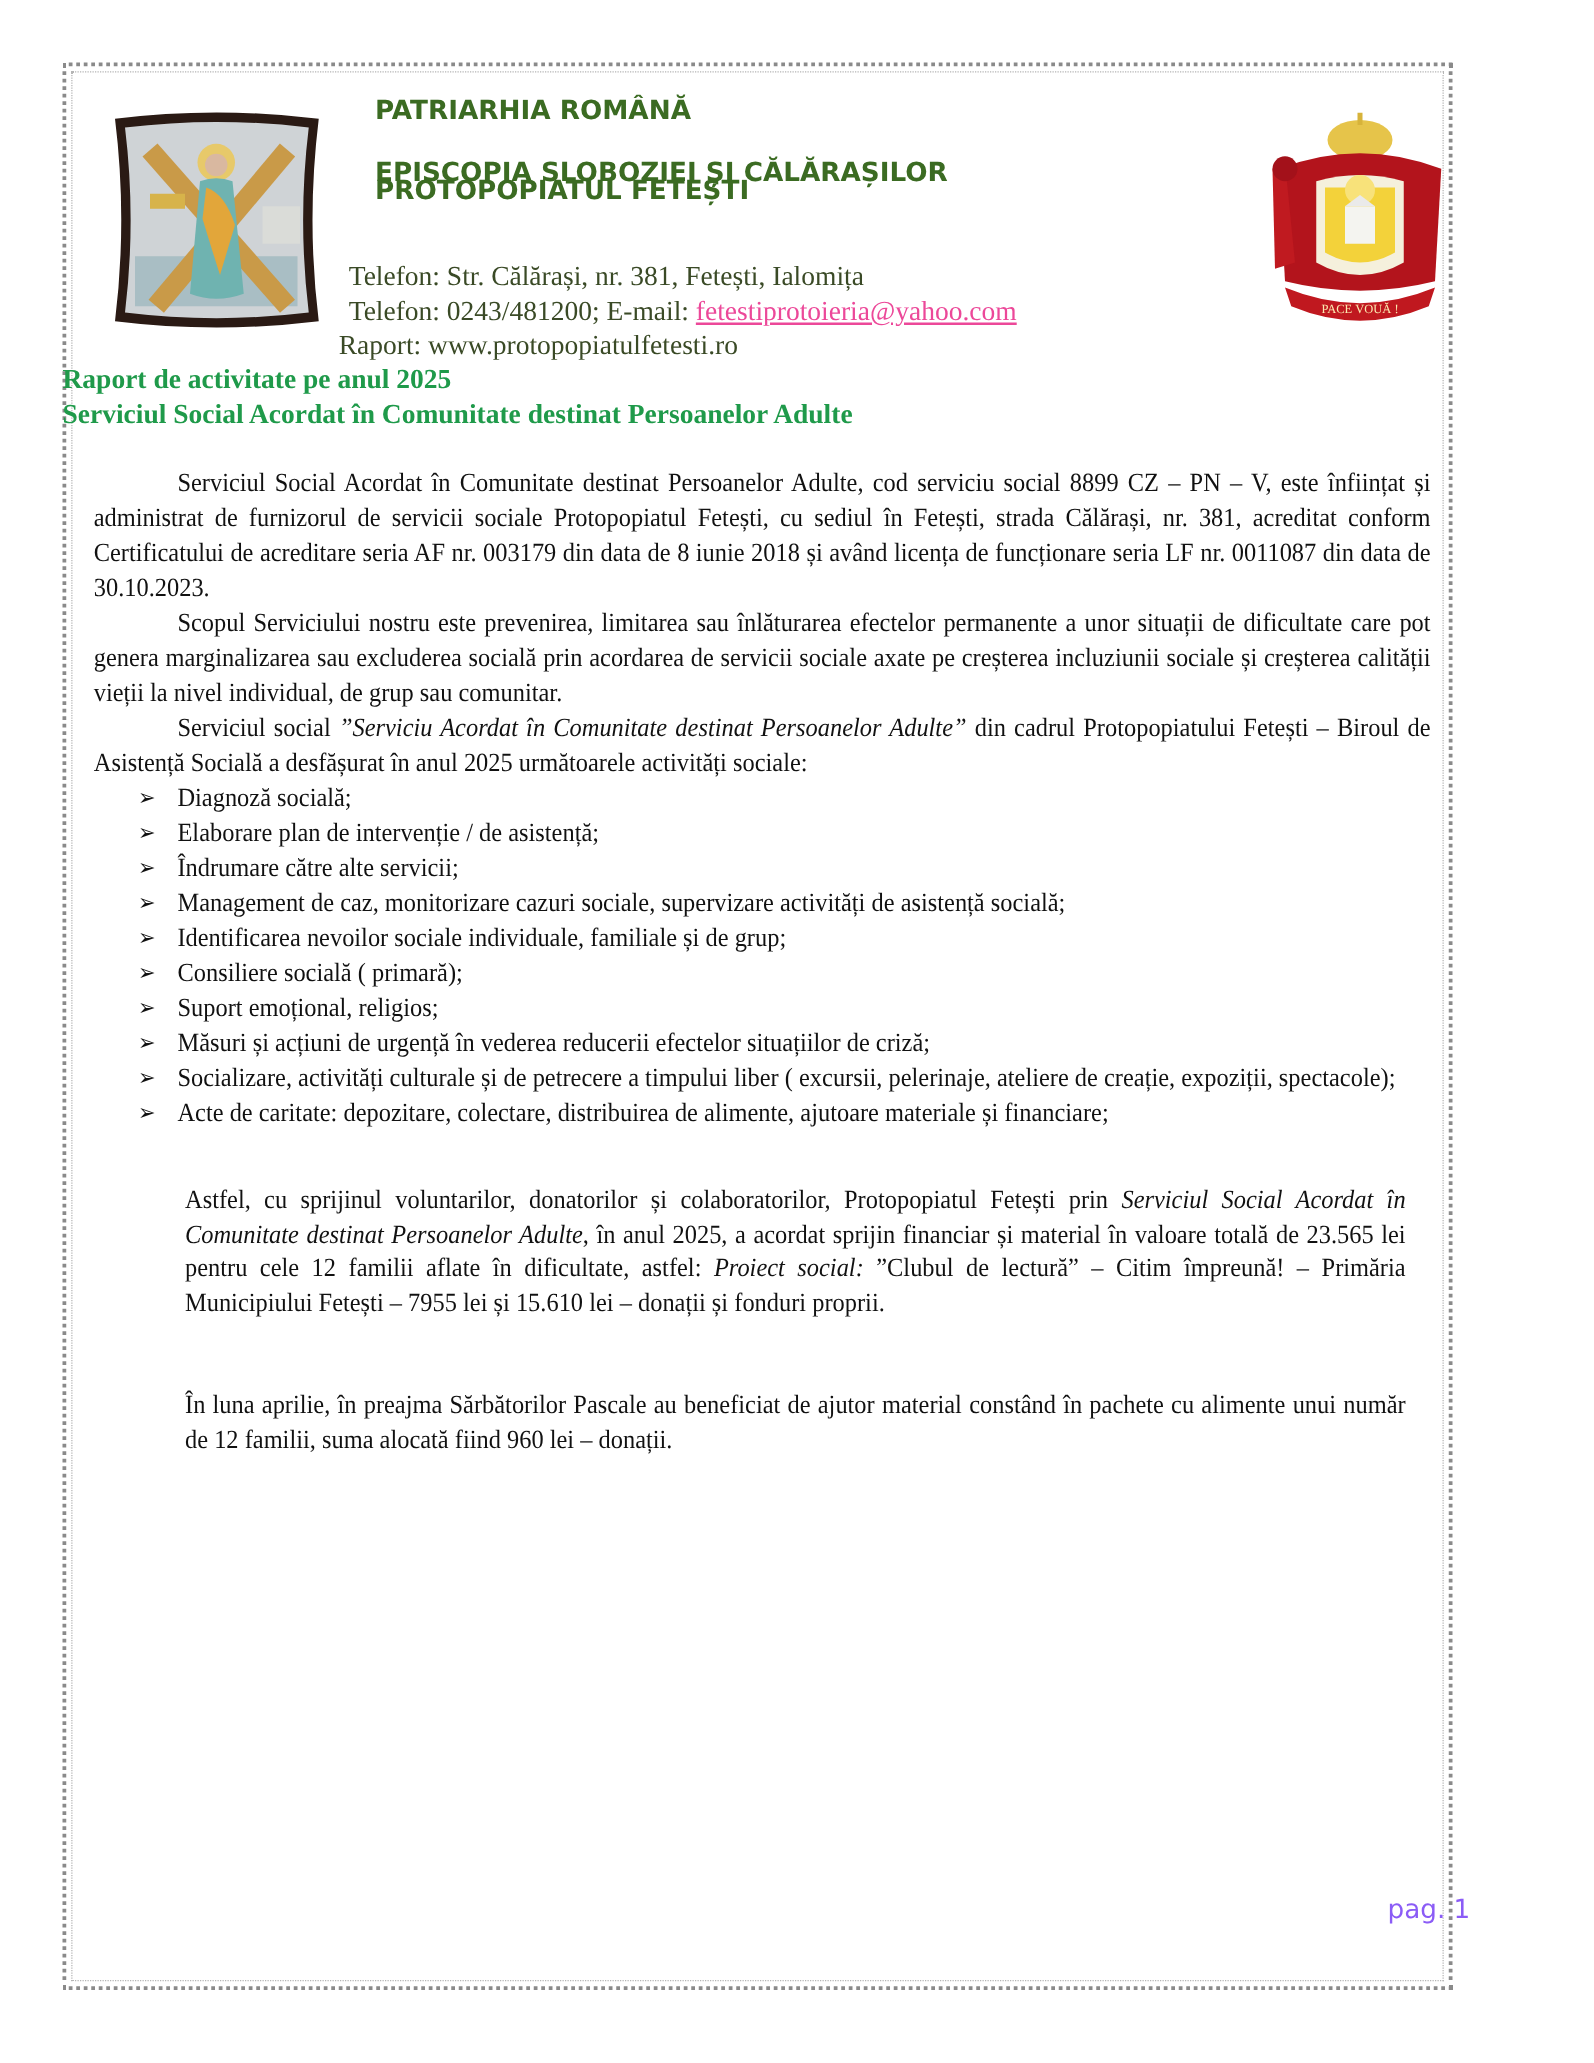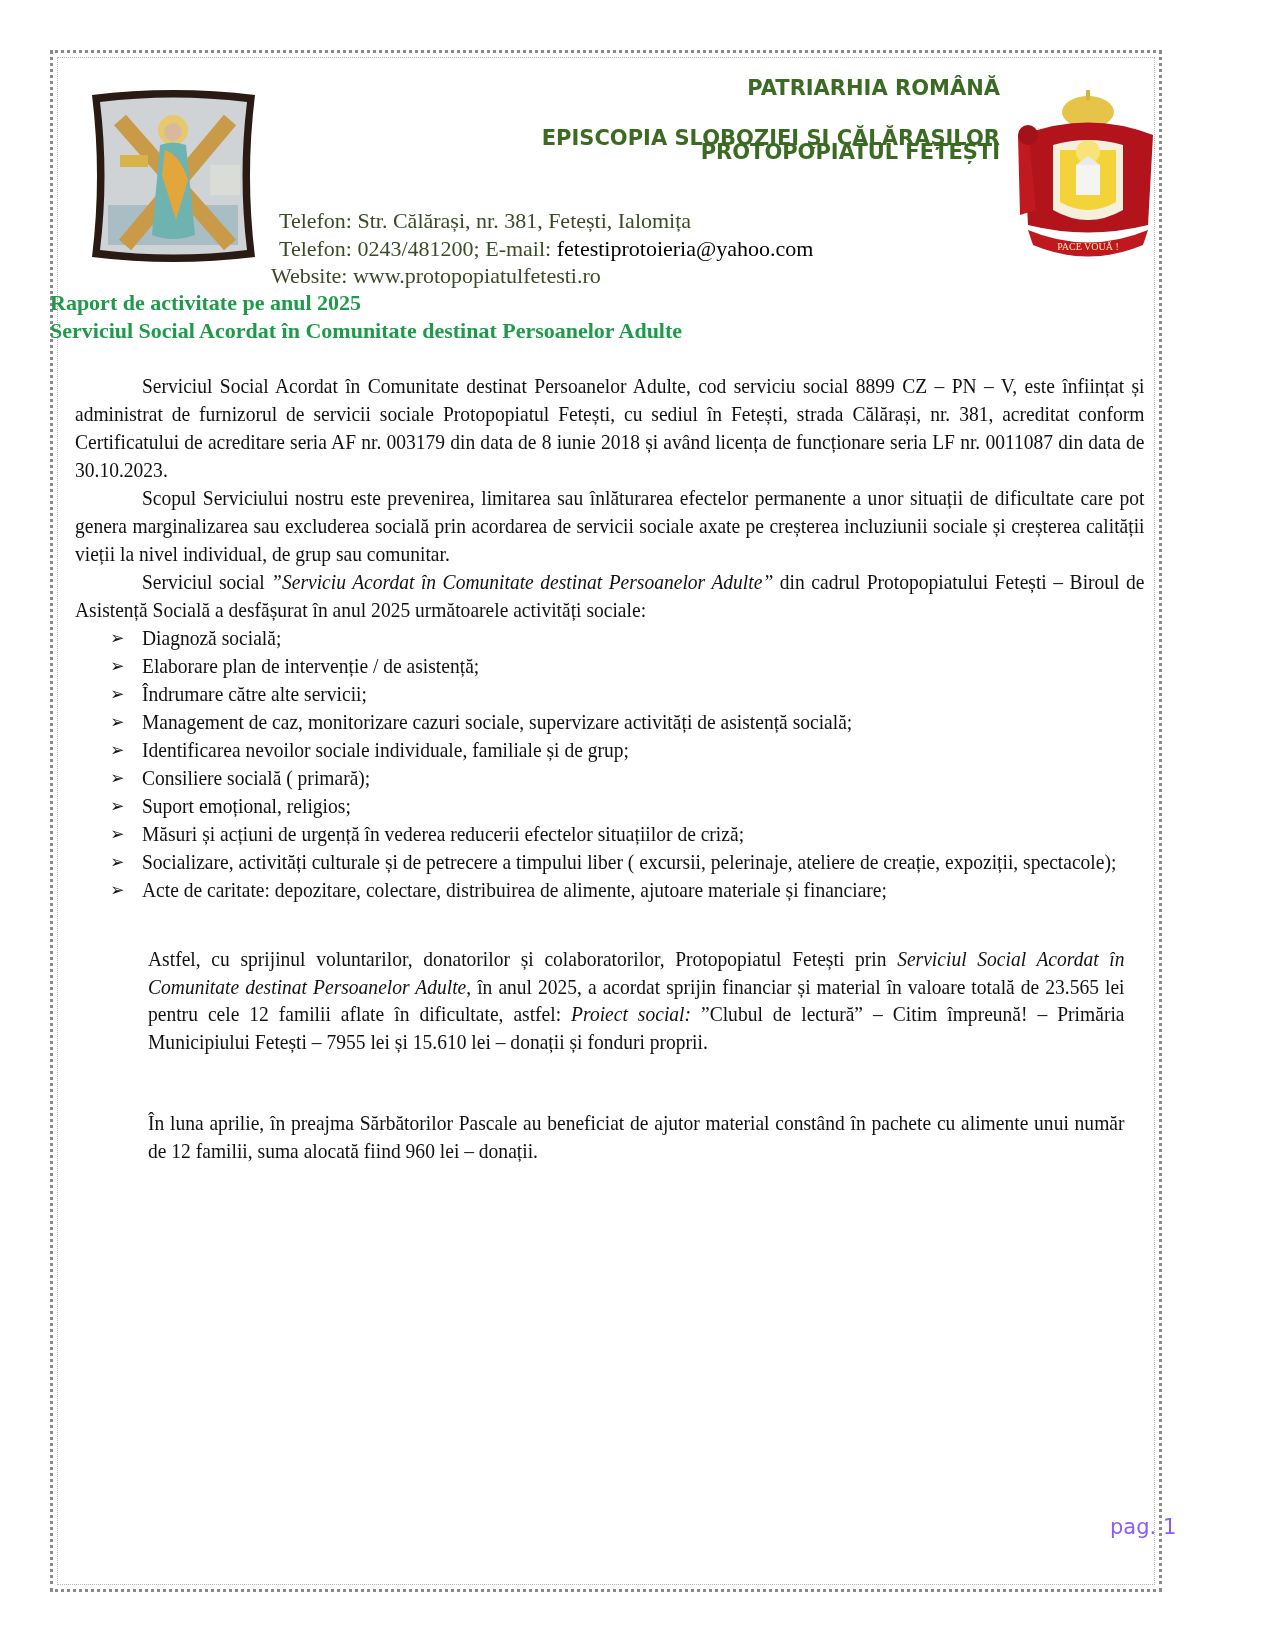--- a/index.html
+++ b/index.html
@@ -8,28 +8,28 @@
     position: absolute; left: 50px; top: 50px; width: 1112px; height: 1542px;
     border: 3px dotted #8a8a8a; box-sizing: border-box;
   }
   .page-border::after {
     content: ""; position: absolute; left: 4px; top: 4px; right: 4px; bottom: 4px;
     border: 1px dotted #b5b5b5;
   }
   .icon-left { position: absolute; left: 80px; top: 85px; width: 187px; height: 182px; }
   .emblem-right { position: absolute; left: 998px; top: 90px; width: 180px; height: 180px; }
   .hdr {
-    position: absolute; left: 300px; width: 700px; text-align: right;
+    position: absolute; left: 300px; width: 700px; text-align: left;
     font-family: "DejaVu Sans", sans-serif; font-weight: bold; color: #3b6b22; font-size: 21px;
     letter-spacing: 0px;
   }
   .contact {
     position: absolute; font-family: "Liberation Serif", serif; font-size: 22px; color: #3a4a26;
   }
-  .contact a { color: #000000; }
+  .contact a { color: #ec4899; text-decoration: underline; }
   .title {
     position: absolute; left: 50px; width: 1180px; text-align: left;
     font-family: "Liberation Serif", serif; font-weight: bold; color: #1f9a4a; font-size: 22px;
   }
   .body-text {
     position: absolute; left: 75px; width: 1118px;
     font-family: "Liberation Serif", serif; font-size: 21px; color: #111; line-height: 28px;
     transform: scaleX(0.93); transform-origin: left top;
   }
   .body-text p { margin: 0; text-indent: 72px; text-align: justify; }
@@ -77,21 +77,21 @@
 </svg>
 
 <div class="hdr" style="top:76px;">PATRIARHIA ROMÂNĂ</div>
 <div class="hdr" style="top:110px;margin-top:16px;">EPISCOPIA SLOBOZIEI ȘI CĂLĂRAȘILOR</div>
 <div class="hdr" style="top:140px;">PROTOPOPIATUL FETEȘTI</div>
 
 <div class="contact" style="left:279px; top:208px;">Telefon: Str. Călărași, nr. 381, Fetești, Ialomița</div>
 <div class="contact" style="left:279px; top:236px;">
   <span>Telefon: 0243/481200; E-mail: </span><a>fetestiprotoieria@yahoo.com</a>
 </div>
-<div class="contact" style="left:271px; top:263px;">Website: www.protopopiatulfetesti.ro</div>
+<div class="contact" style="left:271px; top:263px;">Raport: www.protopopiatulfetesti.ro</div>
 
 <div class="title" style="top:290px;">Raport de activitate pe anul 2025</div>
 <div class="title" style="top:318px;">Serviciul Social Acordat în Comunitate destinat Persoanelor Adulte</div>
 
 <div class="body-text" style="top:372px; width:1150px;">
   <p>Serviciul Social Acordat în Comunitate destinat Persoanelor Adulte, cod serviciu social 8899 CZ – PN – V, este înființat și administrat de furnizorul de servicii sociale Protopopiatul Fetești, cu sediul în Fetești, strada Călărași, nr. 381, acreditat conform Certificatului de acreditare seria AF nr. 003179 din data de 8 iunie 2018 și având licența de funcționare seria LF nr. 0011087 din data de 30.10.2023.</p>
   <p>Scopul Serviciului nostru este prevenirea, limitarea sau înlăturarea efectelor permanente a unor situații de dificultate care pot genera marginalizarea sau excluderea socială prin acordarea de servicii sociale axate pe creșterea incluziunii sociale și creșterea calității vieții la nivel individual, de grup sau comunitar.</p>
   <p><span>Serviciul social </span><i>”Serviciu Acordat în Comunitate destinat Persoanelor Adulte”</i><span> din cadrul Protopopiatului Fetești – Biroul de Asistență Socială a desfășurat în anul 2025 următoarele activități sociale:</span></p>
   <ul>
     <li><span class="arrow">➢</span><span>Diagnoză socială;</span></li>

